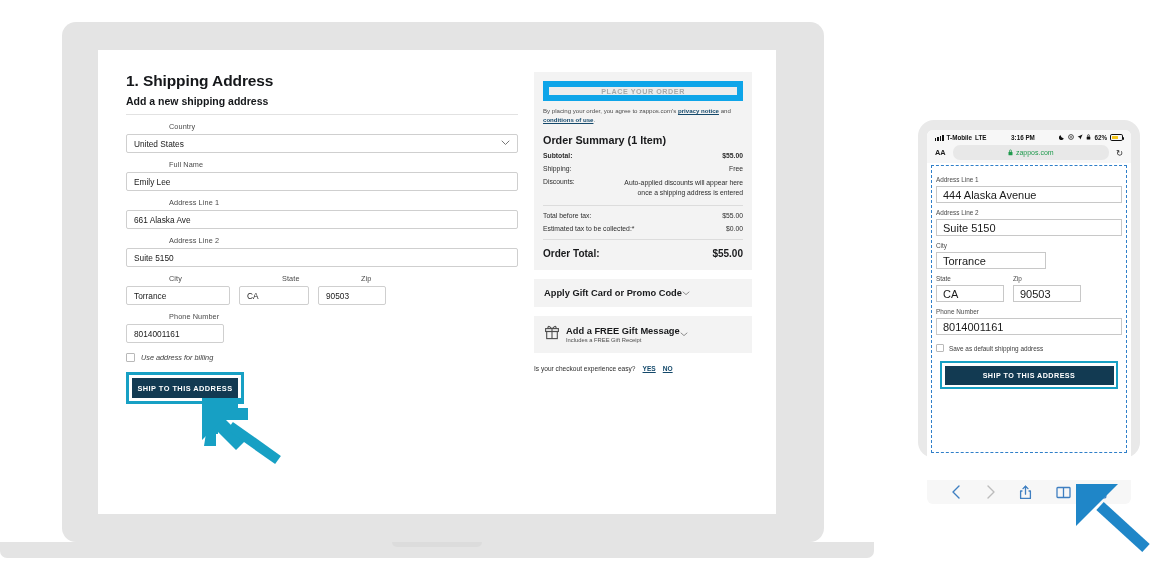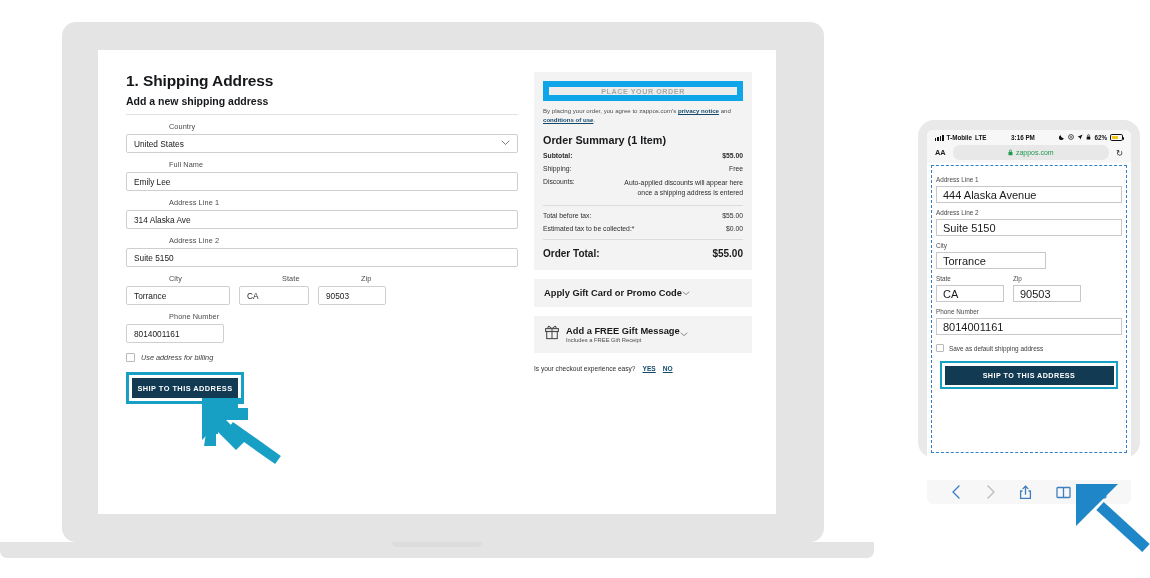--- a/index.html
+++ b/index.html
@@ -201,21 +201,21 @@
             </div>
           </div>
 
           <div class="field">
             <div class="lbl">Full Name</div>
             <div class="inp">Emily Lee</div>
           </div>
 
           <div class="field">
             <div class="lbl">Address Line 1</div>
-            <div class="inp">314 Alaska Ave</div>
+            <div class="inp">661 Alaska Ave</div>
           </div>
 
           <div class="field">
             <div class="lbl">Address Line 2</div>
             <div class="inp">Suite 5150</div>
           </div>
 
           <div class="row3">
             <div class="c-city">
               <div class="lbl">City</div>

